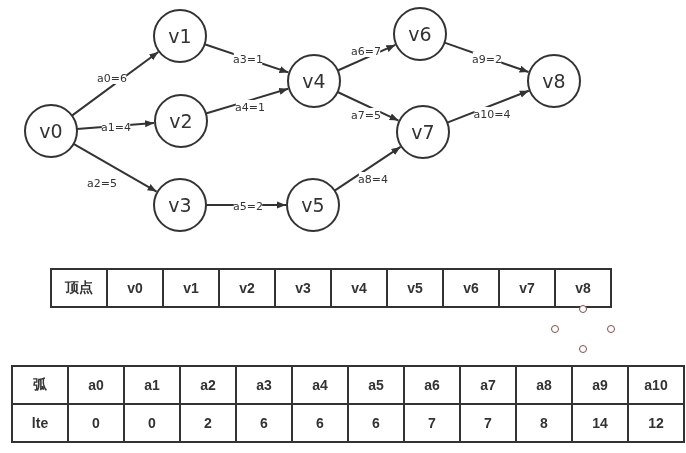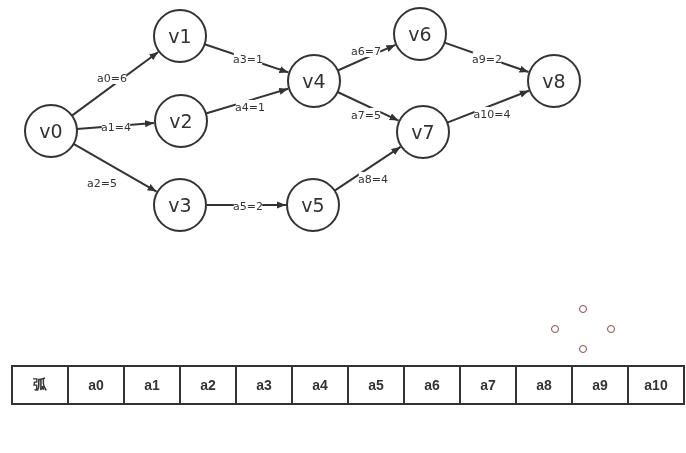--- a/index.html
+++ b/index.html
@@ -117,20 +117,32 @@
       </g>
       <g class="node">
         <circle cx="554" cy="81" r="26"></circle>
         <text x="554" y="88" text-anchor="middle">v8</text>
       </g>
     </g>
 </svg>
 
 <table class="t" id="t1">
   <tbody>
+      <tr id="t1h">
+        <td>顶点</td>
+        <td>v0</td>
+        <td>v1</td>
+        <td>v2</td>
+        <td>v3</td>
+        <td>v4</td>
+        <td>v5</td>
+        <td>v6</td>
+        <td>v7</td>
+        <td>v8</td>
+      </tr>
 </tbody>
   </table>
 <div class="handle" style="left:579px;top:305px;"></div>
 <div class="handle" style="left:579px;top:345px;"></div>
 <div class="handle" style="left:551px;top:325px;"></div>
 <div class="handle" style="left:607px;top:325px;"></div>
 
 <table class="t" id="t2">
   <tbody>
       <tr id="t2h">
@@ -140,14 +152,28 @@
         <td>a2</td>
         <td>a3</td>
         <td>a4</td>
         <td>a5</td>
         <td>a6</td>
         <td>a7</td>
         <td>a8</td>
         <td>a9</td>
         <td>a10</td>
       </tr>
+  <tr id="t2r">
+        <td>lte</td>
+        <td>0</td>
+        <td>0</td>
+        <td>2</td>
+        <td>6</td>
+        <td>6</td>
+        <td>6</td>
+        <td>7</td>
+        <td>7</td>
+        <td>8</td>
+        <td>14</td>
+        <td>12</td>
+      </tr>
 </tbody>
   </table>
 
 </body></html>

